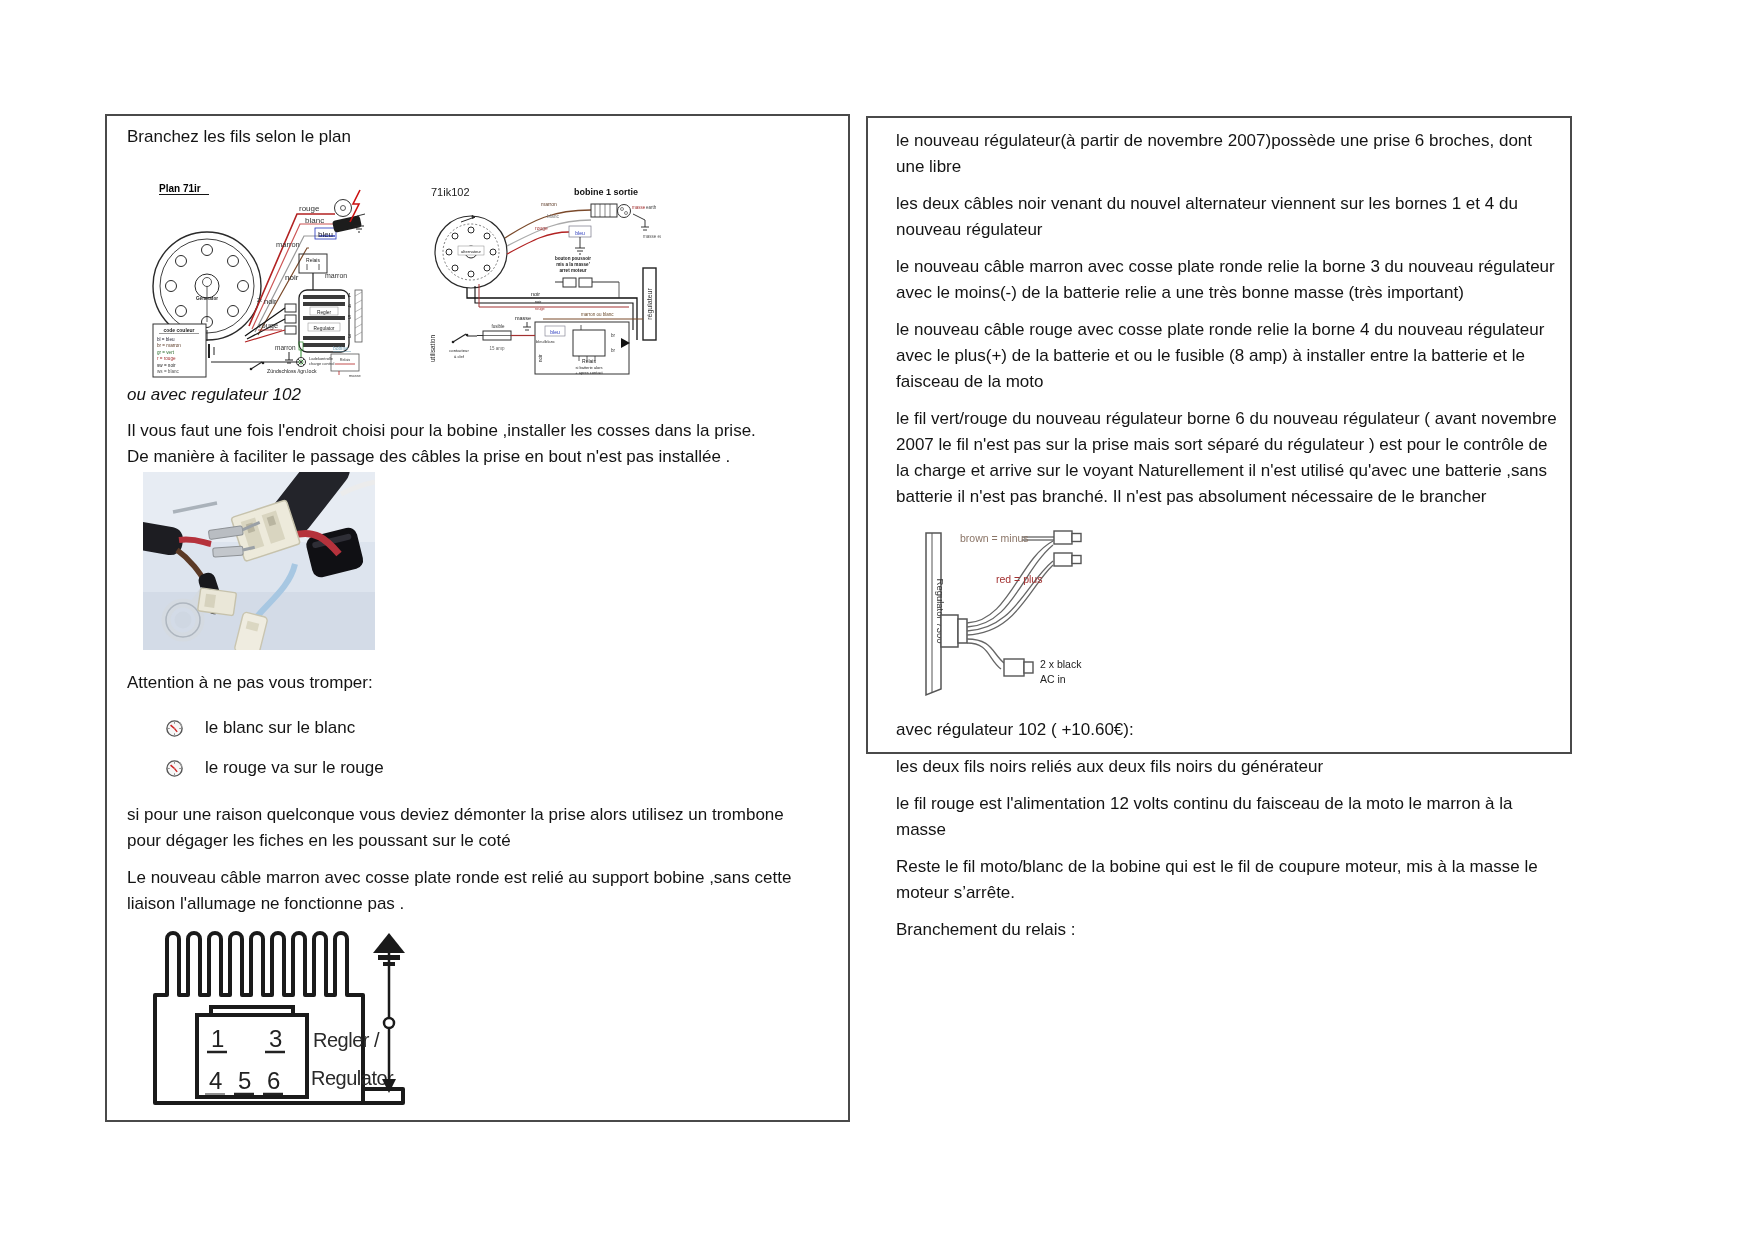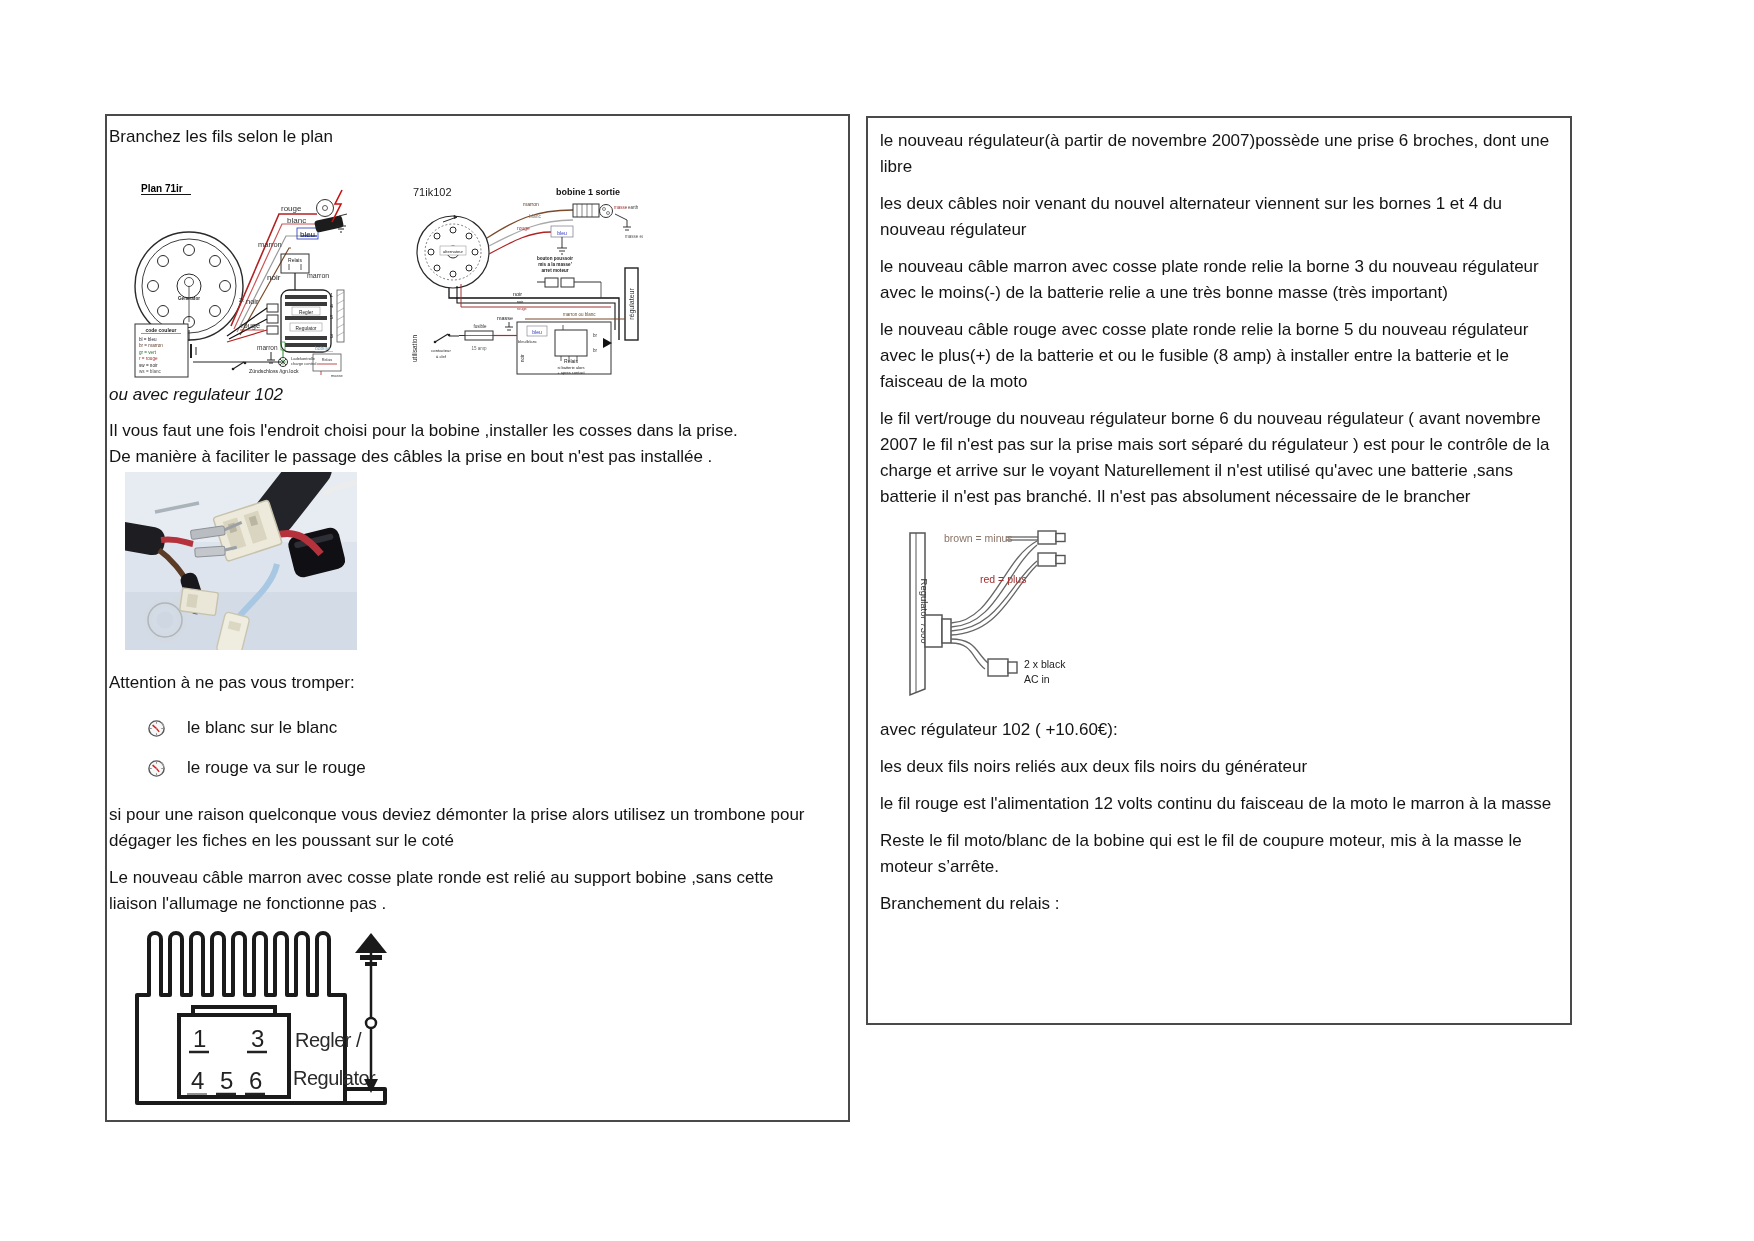--- a/index.html
+++ b/index.html
@@ -4,22 +4,22 @@
 <style>
   html,body{margin:0;padding:0;}
   body{
     width:1754px;height:1241px;position:relative;overflow:hidden;
     background:#ffffff;
     font-family:"Liberation Sans","DejaVu Sans",sans-serif;
     color:#141414;
   }
   .panel{position:absolute;border:2px solid #4a4a4a;background:#ffffff;box-sizing:border-box;}
   #left-panel{left:105px;top:114px;width:745px;height:1008px;}
-  #right-panel{left:866px;top:116px;width:706px;height:909px;}
-  .left-inner{padding:4px 26px 0 2px;}
+  #right-panel{left:866px;top:116px;width:706px;height:638px;padding-left:16px;}
+  .left-inner{padding:4px 26px 0 20px;}
   .right-inner{padding:6px 8px 0 12px;}
   .para{font-size:17px;line-height:26px;margin:11px 0;white-space:normal;}
   .tight{margin:0;}
   .mt4{margin-top:4px;}.mt6{margin-top:6px;font-style:italic;}.mt10{margin-top:10px;}.mt20{margin-top:20px;}.mt22{margin-top:22px;}.mt24{margin-top:24px;}
   .diagrams-row{position:relative;height:198px;margin-top:28px;text-align:center;}
   .diag-a{position:absolute;left:22px;top:0;}
   .diag-b{position:absolute;left:296px;top:2px;}
   .photo-wrap{margin:2px 0 0 16px;line-height:0;}
   .bullet-row{display:flex;align-items:center;gap:21px;margin-left:38px;}
   .bullet-row .blabel{font-size:17px;}
@@ -466,21 +466,21 @@
 
   </div>
 </div>
 
 <div class="panel" id="right-panel">
   <div class="right-inner">
 
     <p class="para mt4">le nouveau régulateur(à partir de novembre 2007)possède une prise 6 broches, dont une libre</p>
     <p class="para">les deux câbles noir venant du nouvel alternateur viennent sur les bornes  1 et 4 du nouveau régulateur</p>
     <p class="para">le nouveau câble marron  avec cosse plate ronde relie la borne  3 du nouveau régulateur avec le moins(-) de la batterie relie a une très bonne masse  (très important)</p>
-    <p class="para">le nouveau câble rouge  avec cosse plate ronde relie la borne  5 du nouveau régulateur avec le plus(+) de la batterie et ou le fusible (8 amp) à installer entre la batterie et le faisceau de la moto</p>
+    <p class="para">le nouveau câble rouge  avec cosse plate ronde relie la borne  4 du nouveau régulateur avec le plus(+) de la batterie et ou le fusible (8 amp) à installer entre la batterie et le faisceau de la moto</p>
     <p class="para">le fil vert/rouge du nouveau régulateur borne 6 du nouveau régulateur ( avant novembre 2007 le fil n'est pas sur la prise mais sort séparé du régulateur ) est pour le contrôle de la charge et arrive sur le voyant  Naturellement il n'est utilisé qu'avec une batterie ,sans batterie il n'est pas branché. Il n'est pas absolument nécessaire de le brancher</p>
 
     <div class="r7300-wrap">
       <svg width="232" height="186" viewBox="0 0 232 186">
 
         <g fill="none" stroke="#555" stroke-width="1.5">
           <path d="M22,12 L37,12 L37,168 L22,174 Z"></path>
           <line x1="28" y1="12" x2="28" y2="172" stroke-width="1"></line>
         </g>
         <text transform="translate(33,90) rotate(90)" font-size="9.5" fill="#333" text-anchor="middle">Regulator 7300</text>

